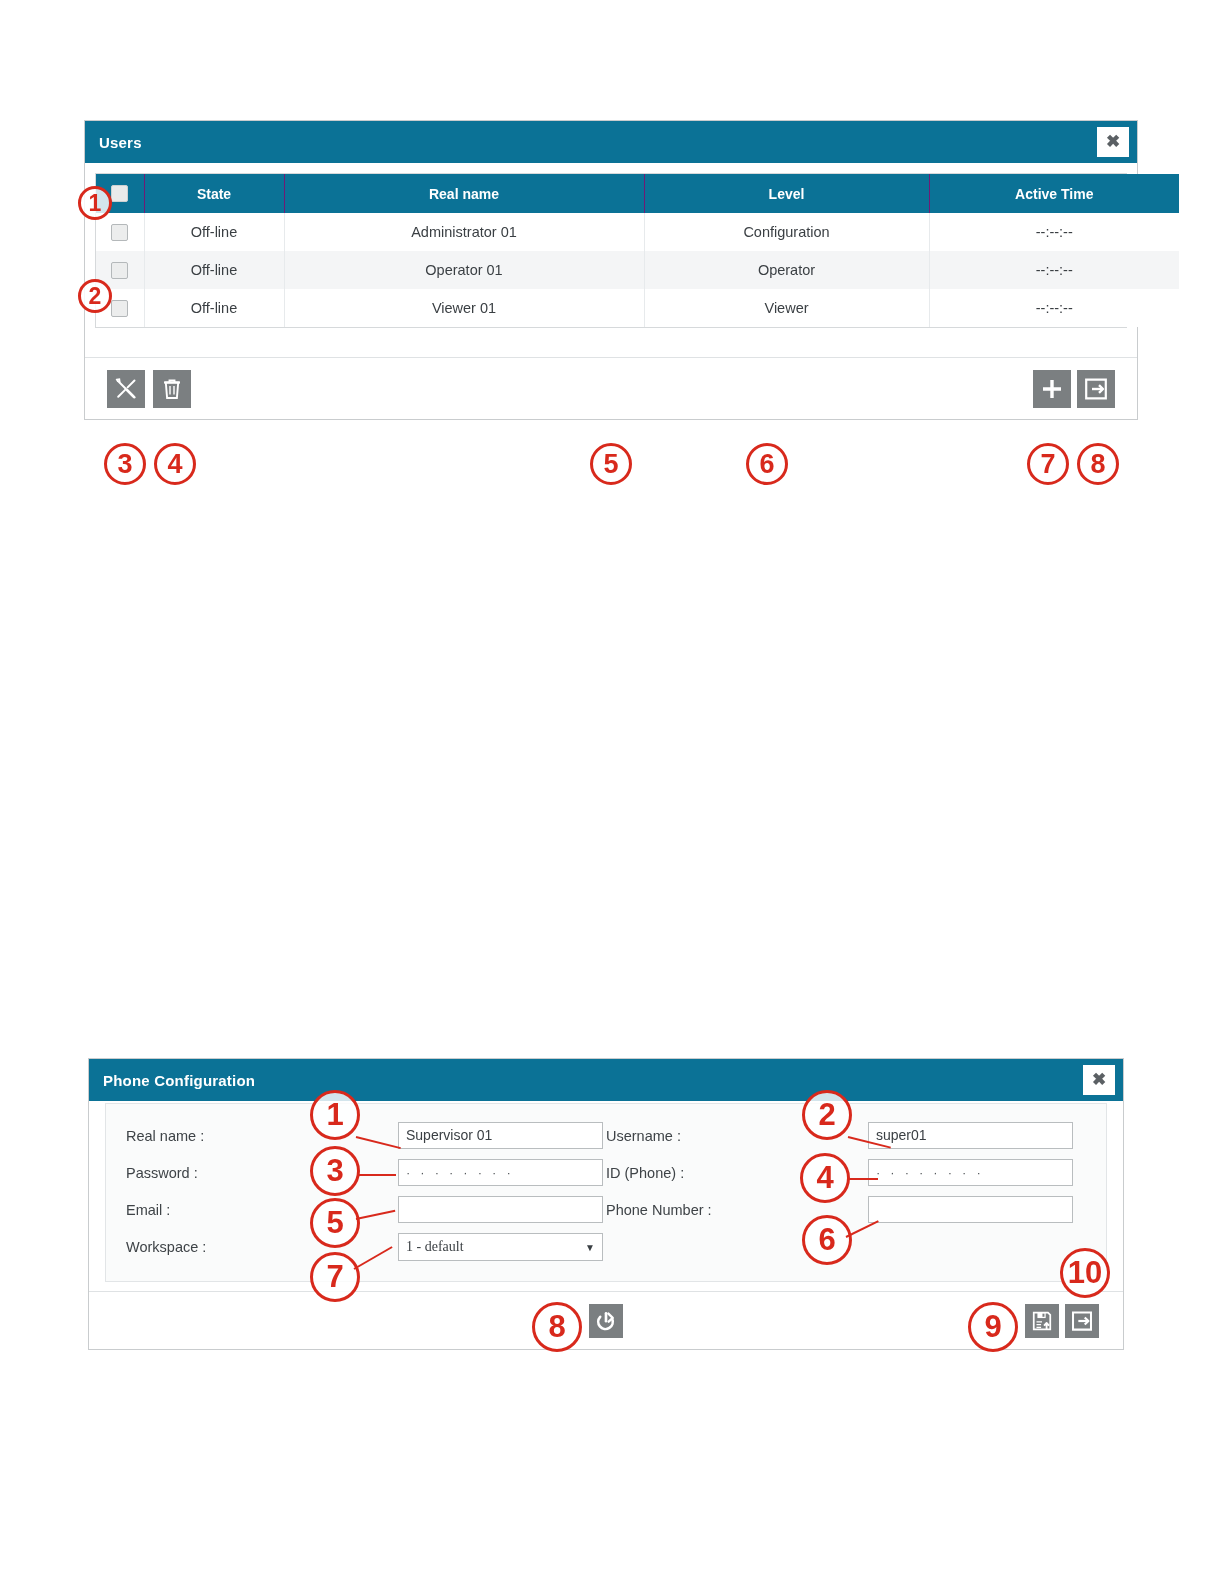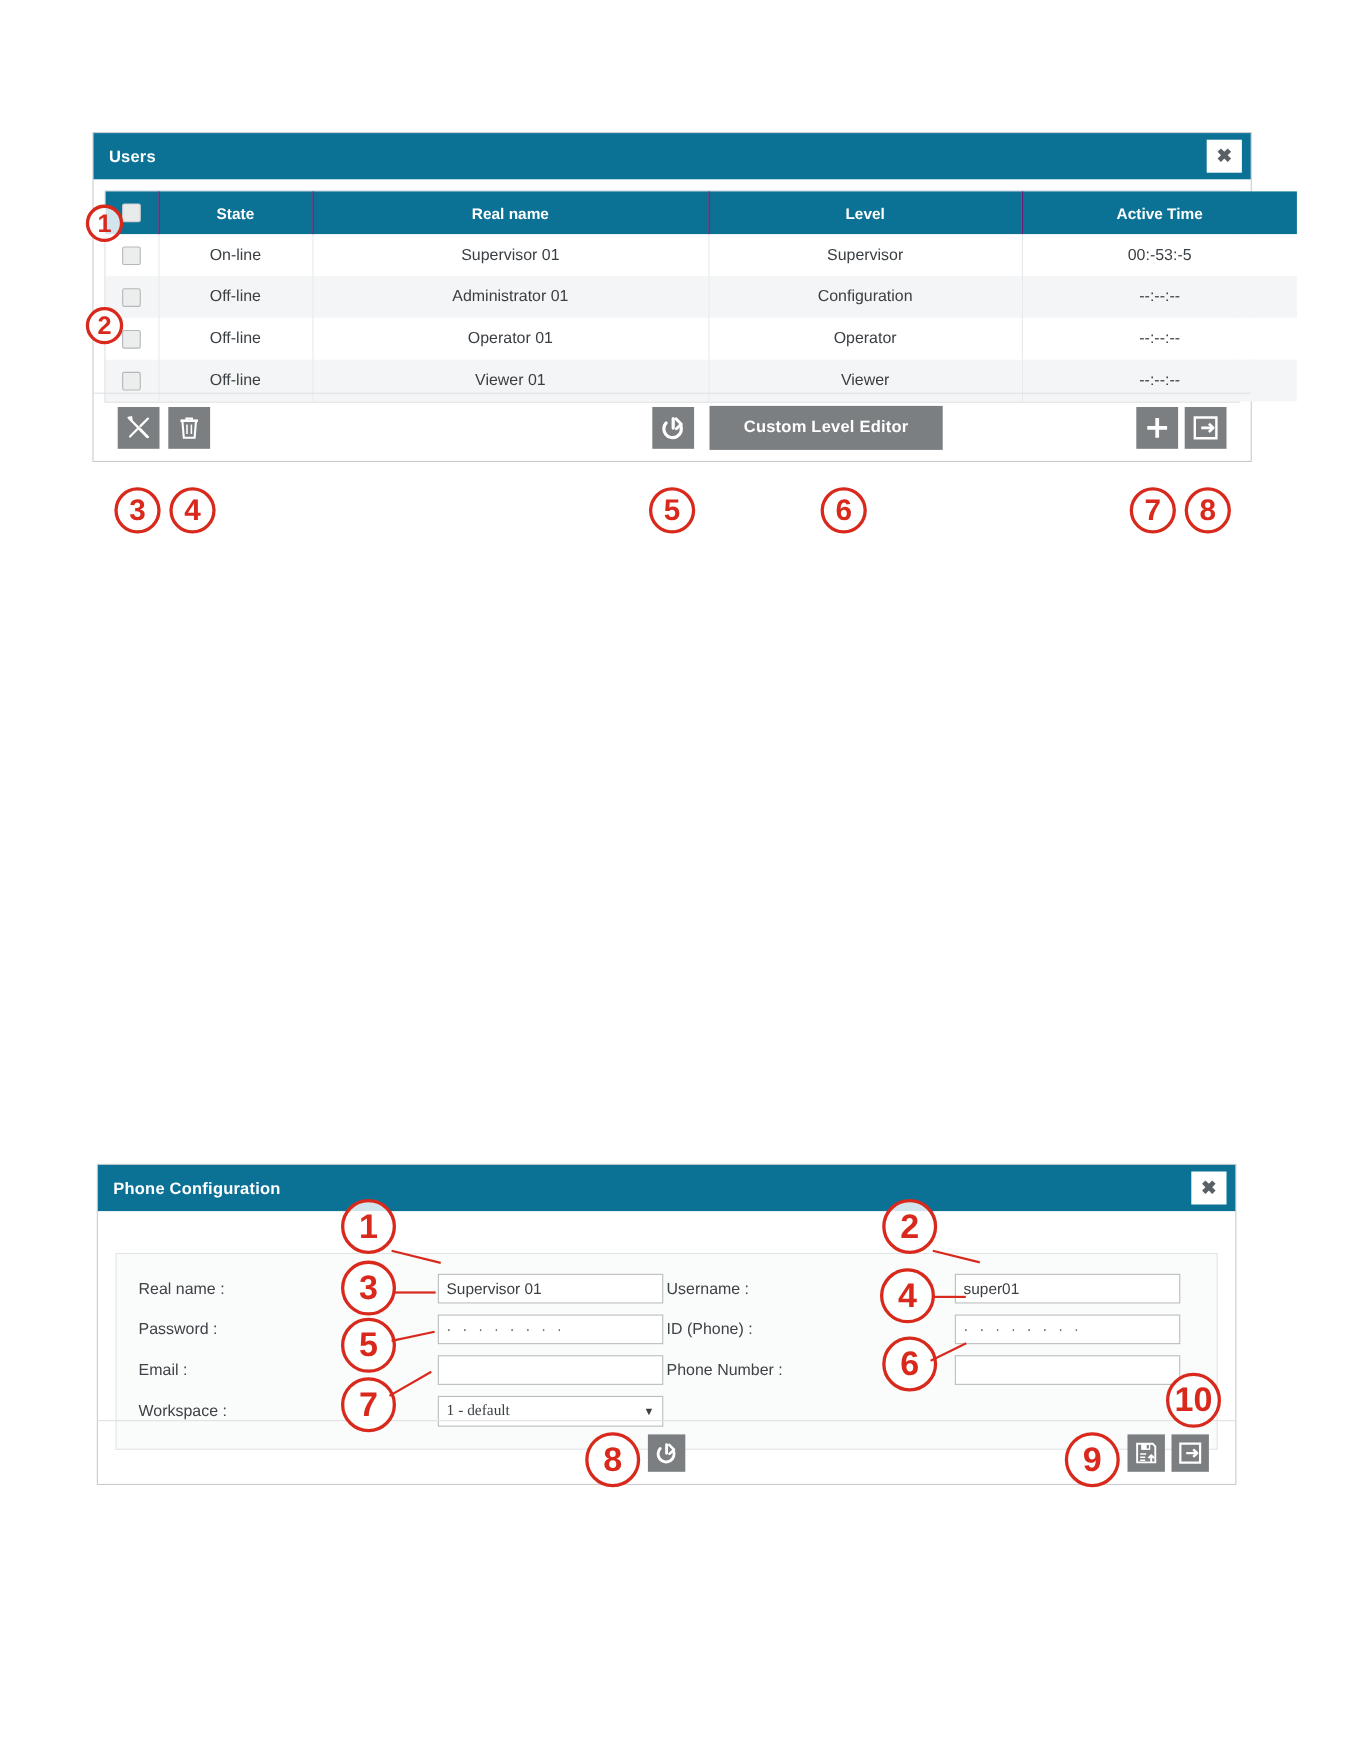--- a/index.html
+++ b/index.html
@@ -254,28 +254,20 @@
             <th>
               <span class="cbox hdr"></span>
             </th>
             <th>State</th>
             <th>Real name</th>
             <th>Level</th>
             <th>Active Time</th>
           </tr>
         </thead>
         <tbody>
-          <tr>
-            <td>
-              <span class="cbox"></span></td>
-            <td>On-line</td>
-            <td>Supervisor 01</td>
-            <td>Supervisor</td>
-            <td>00:-53:-5</td>
-          </tr>
           <tr>
             <td>
               <span class="cbox"></span></td>
             <td>Off-line</td>
             <td>Administrator 01</td>
             <td>Configuration</td>
             <td>--:--:--</td>
           </tr>
           <tr>
             <td>
@@ -313,30 +305,20 @@
       <button class="iconbtn">
         <svg width="22" height="24" viewBox="0 0 22 24" fill="none" stroke="#ffffff" stroke-width="1.9">
           <path d="M3 5.5 H19" stroke-width="2.2"></path>
           <path d="M8.5 5.5 V3.4 H13.5 V5.5"></path>
           <path d="M4.8 5.5 L6.1 21 H15.9 L17.2 5.5 Z"></path>
           <path d="M9 9 V17.6 M13 9 V17.6" stroke-width="1.4"></path>
         </svg>
       </button>
     </div>
 
-    <div class="tb-mid">
-      <button class="iconbtn">
-        <svg width="22" height="24" viewBox="0 0 22 24" fill="none" stroke="#ffffff" stroke-width="2.9" stroke-linecap="round">
-          <path d="M11 3.6 V12.2"></path>
-          <path d="M4.6 7.4 A8 8 0 1 0 17.8 9.6"></path>
-          <path d="M13.6 3.8 L18.4 8.6 L13.9 12.8" stroke-width="2.6" stroke-linejoin="round" fill="none"></path>
-        </svg>
-      </button>
-      <button class="txtbtn">Custom Level Editor</button>
-    </div>
 
     <div class="tb-right">
       <button class="iconbtn">
         <svg width="26" height="26" viewBox="0 0 26 26" stroke="#ffffff" stroke-width="3.4" stroke-linecap="butt">
           <path d="M13 4 V22 M4 13 H22"></path>
         </svg>
       </button>
       <button class="iconbtn">
         <svg width="26" height="24" viewBox="0 0 26 24" fill="none" stroke="#ffffff" stroke-width="2.2">
           <path d="M3.2 2.6 H22.8 V21.4 H3.2 Z"></path>
@@ -348,21 +330,21 @@
   </div>
 </div>
 
 <div class="panel" style="left:88px; top:1058px; width:1036px; height:292px;">
 
   <div class="panel-title-bar">
     <span class="panel-title">Phone Configuration</span>
     <button class="close-btn">✖</button>
   </div>
 
-  <div class="panel-body" style="padding:2px 16px 0 16px;margin-top:36px;">
+  <div class="panel-body" style="padding:2px 16px 0 16px;">
     <div class="form-box">
       <div class="form-grid">
 
         <div class="flabel">Real name :</div>
         <div class="finput">Supervisor 01</div>
         <div class="flabel">Username :</div>
         <div class="finput">super01</div>
 
         <div class="flabel">Password :</div>
         <div class="finput dots">· · · · · · · ·</div>

